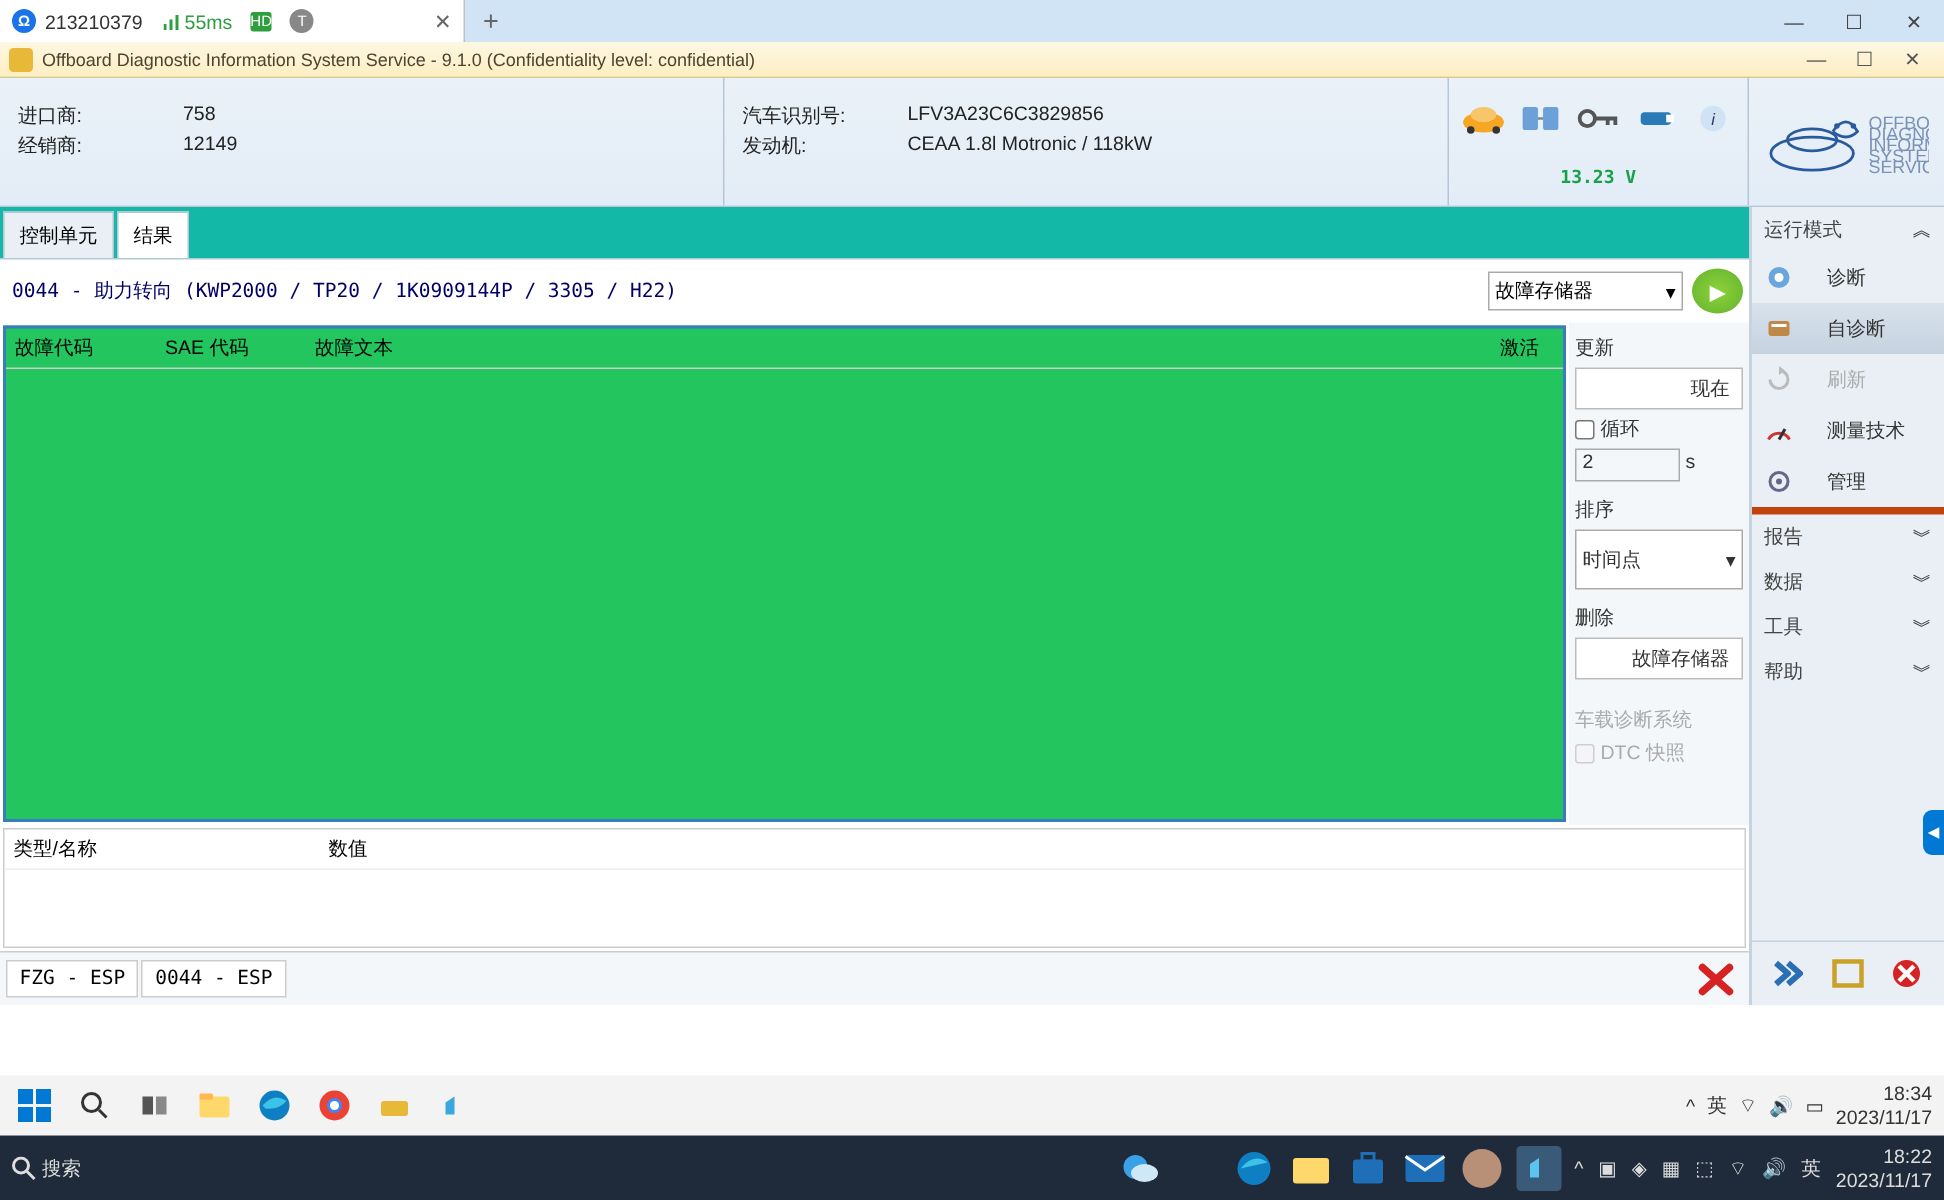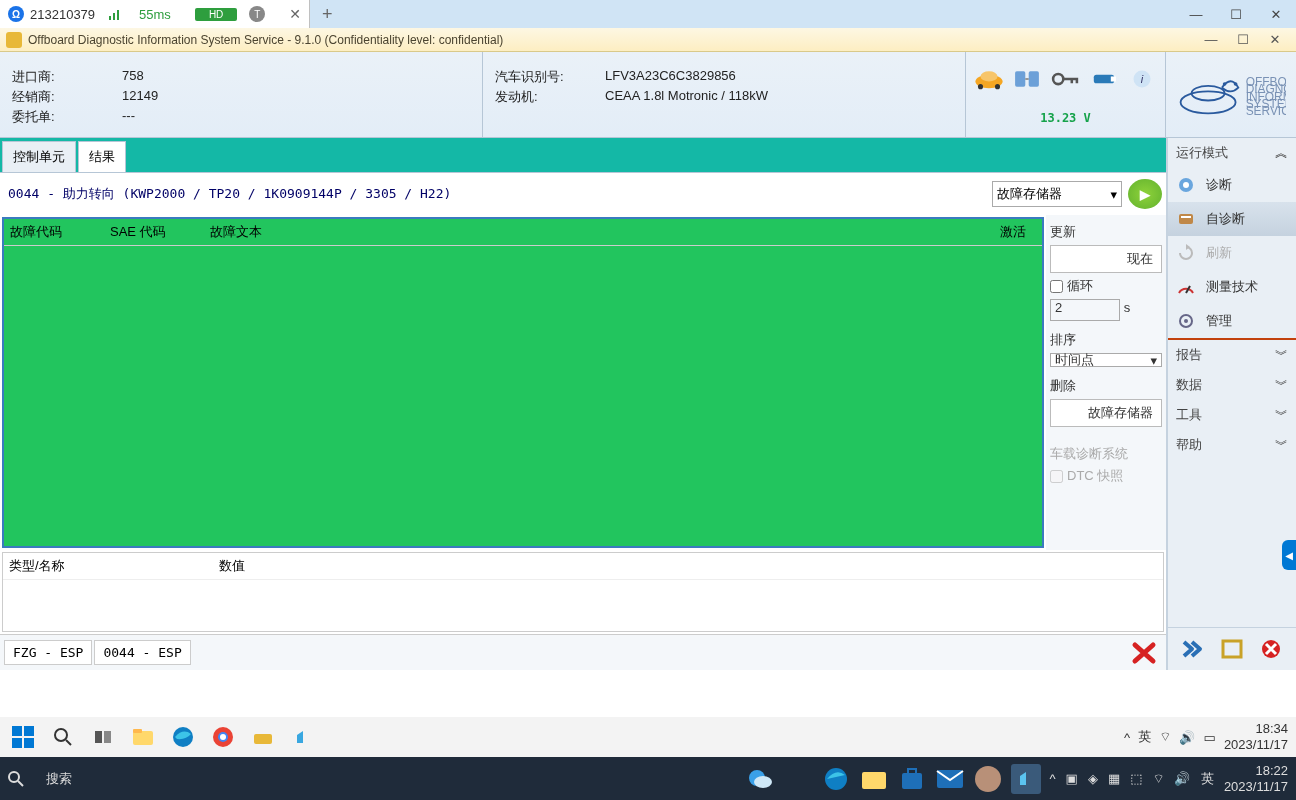--- a/index.html
+++ b/index.html
@@ -2,22 +2,22 @@
 <html><head>
 <meta charset="utf-8">
 <style>
 *{box-sizing:border-box;margin:0;padding:0;font-family:"Microsoft YaHei",Arial,sans-serif;font-size:13px}
 body{background:#fff;width:1296px;height:800px;overflow:hidden;user-select:none}
 
 .browtabs{height:28px;background:#d0e4f5;display:flex;align-items:center}
 .browtab{height:28px;background:#fff;display:flex;align-items:center;padding:0 8px;gap:6px;border-right:1px solid #c0c0c0;width:310px}
 .favicon{width:16px;height:16px;border-radius:50%;background:#1a73e8;display:flex;align-items:center;justify-content:center;color:#fff;font-size:10px;font-weight:bold}
 .tab-title{color:#333;font-weight:normal}
-.ping{color:#2e9e3e;display:flex;align-items:center;gap:18px;margin-left:8px}
-.hd-badge{background:#2e9e3e;color:#fff;font-size:10px;padding:1px 14px;border-radius:2px;margin-left:18px}
+.ping{color:#2e9e3e;display:flex;align-items:center;gap:2px;margin-left:8px}
+.hd-badge{background:#2e9e3e;color:#fff;font-size:10px;padding:1px 0;border-radius:2px;margin-left:6px}
 .t-badge{width:16px;height:16px;border-radius:50%;background:#888;color:#fff;font-size:10px;display:flex;align-items:center;justify-content:center;margin-left:6px}
 .tab-close{margin-left:auto;color:#666;cursor:pointer;font-size:14px}
 .newtab{padding:0 12px;color:#666;font-size:18px}
 .win-controls{margin-left:auto;display:flex}
 .win-btn{width:40px;height:28px;display:flex;align-items:center;justify-content:center;color:#444}
 
 .app-titlebar{height:24px;background:linear-gradient(#fdf7e3,#fdeec2);display:flex;align-items:center;padding:0 6px;gap:6px;border-bottom:1px solid #d9c98a}
 .app-icon{width:16px;height:16px;background:#e8b838;border-radius:3px}
 .app-title{color:#4b4430;font-size:12px}
 .app-controls{margin-left:auto;display:flex;gap:2px}
@@ -47,48 +47,48 @@
 .grid{flex:1;border:2px solid #3b7bbf;background:#22c55e;margin:2px}
 .grid-head{display:flex;border-bottom:1px solid #ccc;padding:4px 6px}
 .gh{min-width:100px}
 .gh:nth-child(3){flex:1}
 .gh:nth-child(4){min-width:60px;text-align:right;margin-right:10px}
 .side-panel{width:120px;padding:4px;background:#f4f7fa;font-size:13px;color:#333}
 .sp-title{margin:4px 0}
 .sp-btn{background:#fff;border:1px solid #bbb;padding:4px 8px;margin:2px 0;text-align:right}
 .sp-disabled{color:#aaa}
 .sp-input{width:70px;height:22px;border:1px solid #aaa;display:inline-block;padding:0 4px}
-.sp-combo{width:100%;height:14px;border:1px solid #aaa;display:flex;align-items:center;justify-content:space-between;padding:4px 4px;background:#fff}
+.sp-combo{width:100%;height:40px;border:1px solid #aaa;display:flex;align-items:center;justify-content:space-between;padding:4px 4px;background:#fff}
 .check{display:flex;align-items:center;gap:4px;margin:4px 0}
 .check input{width:13px;height:13px}
 .bottom-grid{height:80px;border:1px solid #ccc;margin:2px;background:#fff}
 .bg-head{display:flex;padding:4px 6px;border-bottom:1px solid #eee}
 .bg-head .c1{width:210px}
 
 .statusbar{height:36px;display:flex;align-items:center;padding:0 4px;background:#f4f7fa;border-top:1px solid #ccc;gap:2px}
 .status-cell{border:1px solid #ccc;padding:4px 8px;background:#fff;font-family:monospace}
 .statusbar-right{margin-left:auto;display:flex;gap:4px}
 .ic-btn{width:36px;height:30px;display:flex;align-items:center;justify-content:center}
 
 .right{width:130px;background:#e9eff5;border-left:2px solid #c5d2df;display:flex;flex-direction:column}
-.r-section{border-bottom:2px solid #c2410c}
+.r-section{border-bottom:5px solid #c2410c}
 .r-header{display:flex;justify-content:space-between;align-items:center;padding:6px 8px;color:#444;font-size:13px}
-.r-item{display:flex;align-items:center;gap:10px;padding:8px;color:#333}
+.r-item{display:flex;align-items:center;gap:22px;padding:8px;color:#333}
 .r-item.active{background:linear-gradient(#d8e2ec,#c5d2df)}
 .r-item.disabled{color:#aaa}
 .r-icon{width:20px;height:18px}
 .tray-tab{position:absolute;right:0;top:540px;width:14px;height:30px;background:#0078d4;border-radius:6px 0 0 6px;display:flex;align-items:center;justify-content:center;color:#fff;font-size:10px}
 
 .taskbar1{position:absolute;top:717px;left:0;right:0;height:40px;background:#f3f3f3;display:flex;align-items:center;padding:0 8px;gap:10px}
 .tb-icon{width:30px;height:30px;display:flex;align-items:center;justify-content:center;font-size:18px}
 .tb-right{margin-left:auto;display:flex;align-items:center;gap:8px;color:#333}
 .tb-time{text-align:right;font-size:11px;line-height:1.2}
 
 .taskbar2{position:absolute;top:757px;left:0;right:0;height:43px;background:#1f2b3a;display:flex;align-items:center;padding:0 8px;gap:8px;color:#fff}
-.search2{display:flex;align-items:center;gap:22px;color:#ddd}
+.search2{display:flex;align-items:center;gap:4px;color:#ddd}
 .tb2-right{margin-left:auto;display:flex;align-items:center;gap:10px;color:#ddd;font-size:12px}
 .tb2-time{text-align:right;font-size:11px;line-height:1.2}
 .sep{flex:1}
 svg{display:block}
 </style>
 </head>
 <body>
 
 <div class="browtabs">
   <div class="browtab">
@@ -126,24 +126,20 @@
 
 <div class="header" style="height:86px">
   <div class="info-block">
     <div class="info-row">
         <span class="info-label">进口商:</span>
         <span class="info-val">758</span>
       </div>
     <div class="info-row">
         <span class="info-label">经销商:</span>
         <span class="info-val">12149</span>
-      </div>
-    <div class="info-row">
-        <span class="info-label">委托单:</span>
-        <span class="info-val">---</span>
       </div>
   </div>
   <div class="info-block">
     <div class="info-row">
         <span class="info-label">汽车识别号:</span>
         <span class="info-val">LFV3A23C6C3829856</span>
       </div>
     <div class="info-row">
         <span class="info-label">发动机:</span>
         <span class="info-val">CEAA 1.8l Motronic / 118kW</span>

